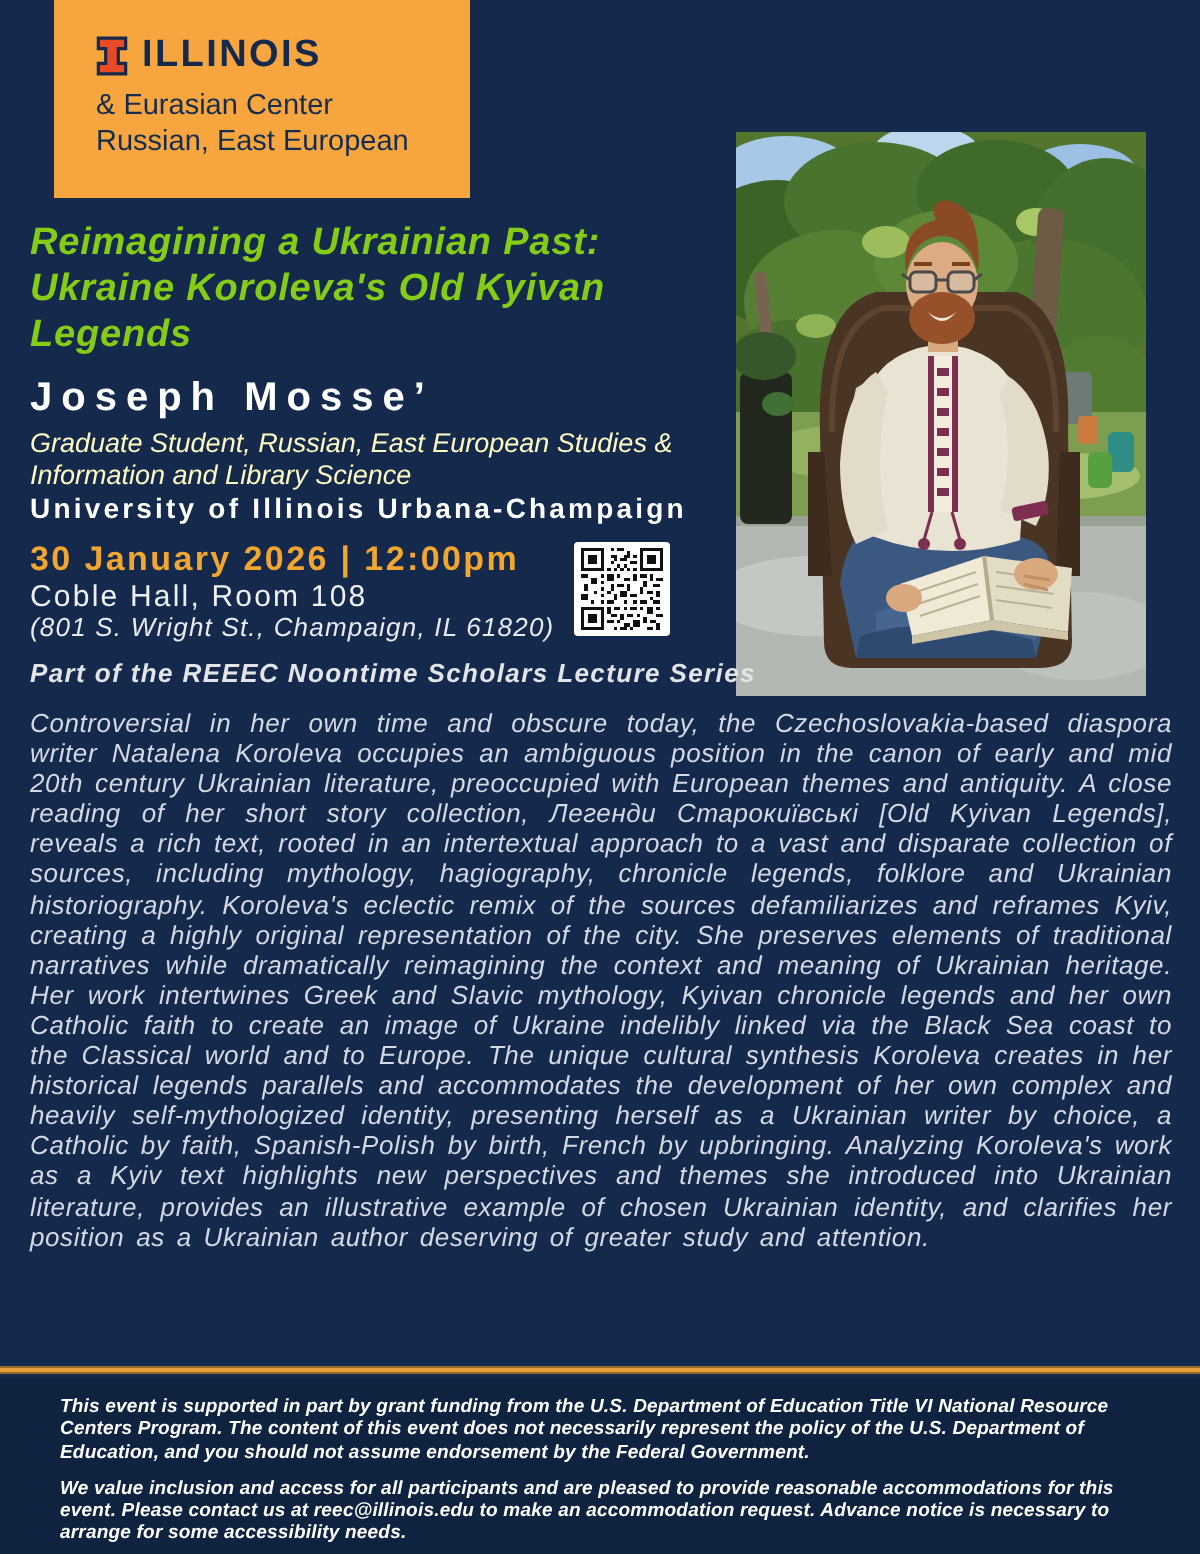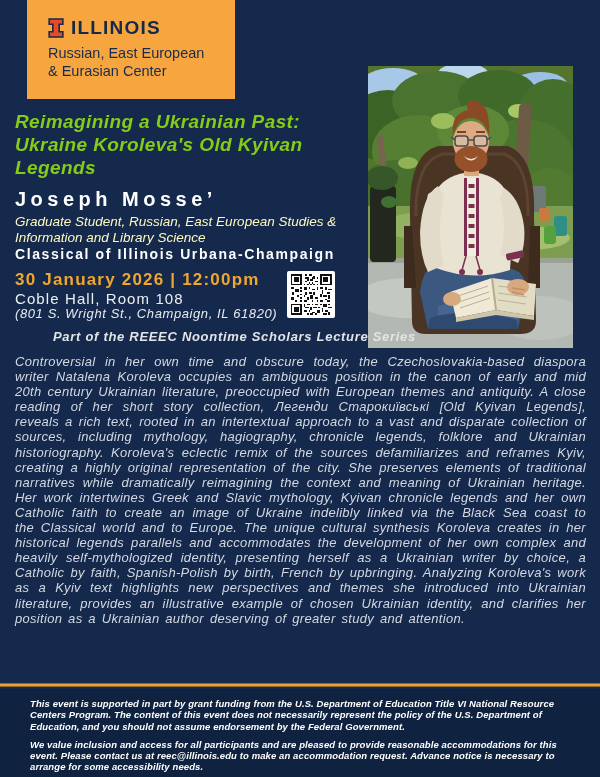--- a/index.html
+++ b/index.html
@@ -53,21 +53,21 @@
   .event-address{
     position:absolute;left:15px;top:306px;color:#E8EAEF;
     font-style:italic;font-size:13px;letter-spacing:0.6px;
   }
   .qr{
     position:absolute;left:287px;top:271px;width:48px;height:47px;
     background:#FFFFFF;box-sizing:border-box;padding:3px;border-radius:2px;
   }
   .series{
     position:absolute;left:15px;top:329px;color:#E3E4E7;
-    font-weight:bold;font-style:italic;font-size:13px;letter-spacing:0.7px;margin-left:38px;
+    font-weight:bold;font-style:italic;font-size:13px;letter-spacing:0.7px;
   }
   
   .abstract{
     position:absolute;left:15px;top:354px;width:571px;
     color:#D3D8E2;font-style:italic;font-size:13px;line-height:15.1px;
     letter-spacing:0.3px;word-spacing:2px;
     text-align:justify;text-align-last:left;
   }
   
   .divider{
@@ -91,22 +91,22 @@
   <div class="brand-box">
     <div class="brand-row">
       <span style="display:inline-block;line-height:0;">
         <svg width="16" height="20" viewBox="0 0 30 38">
           <path d="M2 2 H28 V12 H21 V26 H28 V36 H2 V26 H9 V12 H2 Z" fill="#E84A27" stroke="#14294B" stroke-width="3" stroke-linejoin="miter"></path>
         </svg>
       </span>
       <span class="brand-name">ILLINOIS</span>
     </div>
     <div class="brand-unit">
+      <div>&amp; Eurasian Center</div>
       <div>Russian, East European</div>
-      <div>&amp; Eurasian Center</div>
     </div>
   </div>
 
   <div class="photo" role="img" aria-label="Speaker seated outdoors in an embroidered shirt, holding an open book">
     <svg width="205" height="282" viewBox="0 0 205 282">
       <rect width="205" height="282" fill="#55752f"></rect>
 
       <ellipse cx="25" cy="18" rx="32" ry="16" fill="#a8c8e8"></ellipse>
       <ellipse cx="95" cy="9" rx="26" ry="12" fill="#bcd6ee"></ellipse>
       <ellipse cx="172" cy="20" rx="28" ry="14" fill="#9cc0e4"></ellipse>
@@ -214,21 +214,21 @@
     <div>Reimagining a Ukrainian Past:</div>
     <div>Ukraine Koroleva's Old Kyivan</div>
     <div>Legends</div>
   </div>
 
   <div class="speaker-name">Joseph Mosse’</div>
   <div class="speaker-roles">
     <div>Graduate Student, Russian, East European Studies &amp;</div>
     <div>Information and Library Science</div>
   </div>
-  <div class="speaker-affiliation">Classical of Illinois Urbana-Champaign</div>
+  <div class="speaker-affiliation">University of Illinois Urbana-Champaign</div>
 
   <div class="event-datetime">30 January 2026 | 12:00pm</div>
   <div class="event-venue">Coble Hall, Room 108</div>
   <div class="event-address">(801 S. Wright St., Champaign, IL 61820)</div>
 
   <div class="qr">
     <svg width="42" height="41" viewBox="0 0 25 25" shape-rendering="crispEdges">
       <rect width="25" height="25" fill="#ffffff"></rect>
       <g fill="#101010">
         <path d="M0 0h7v7H0z M18 0h7v7h-7z M0 18h7v7H0z"></path>

